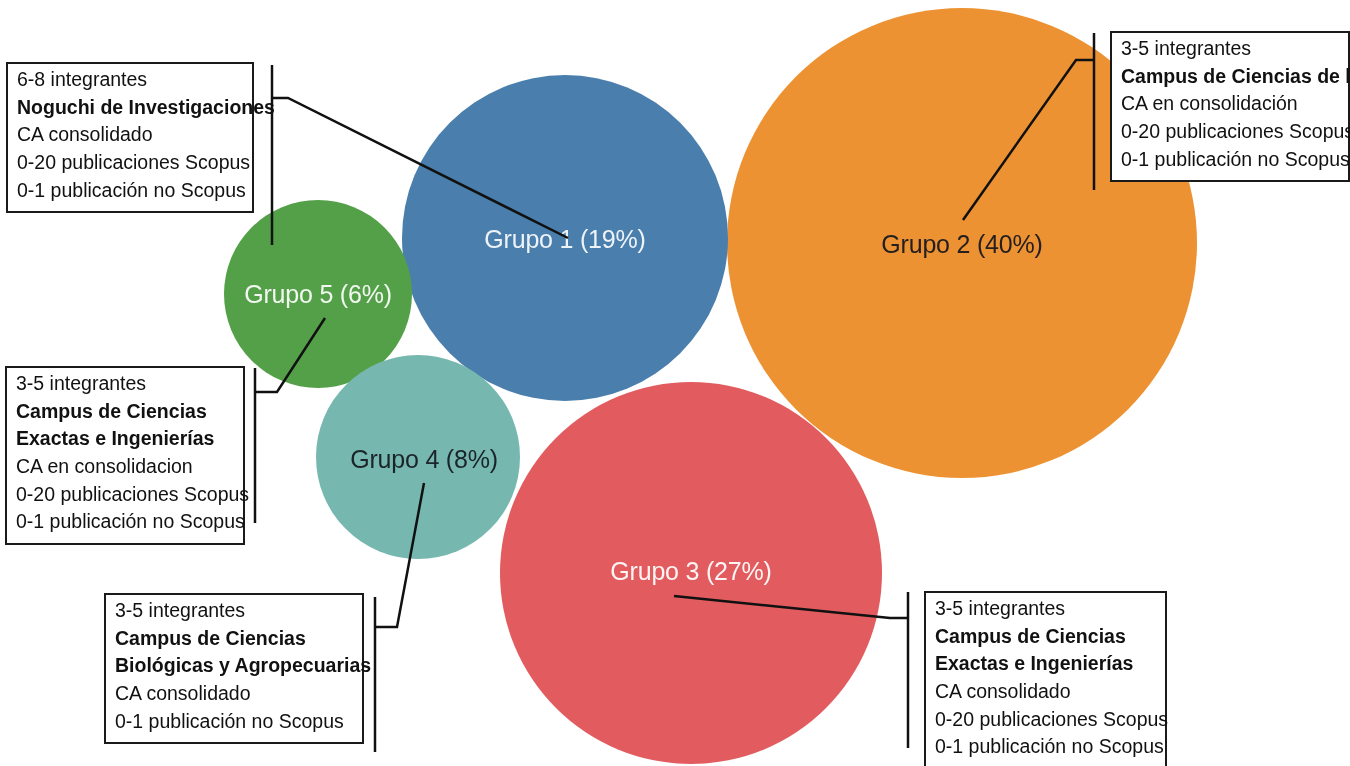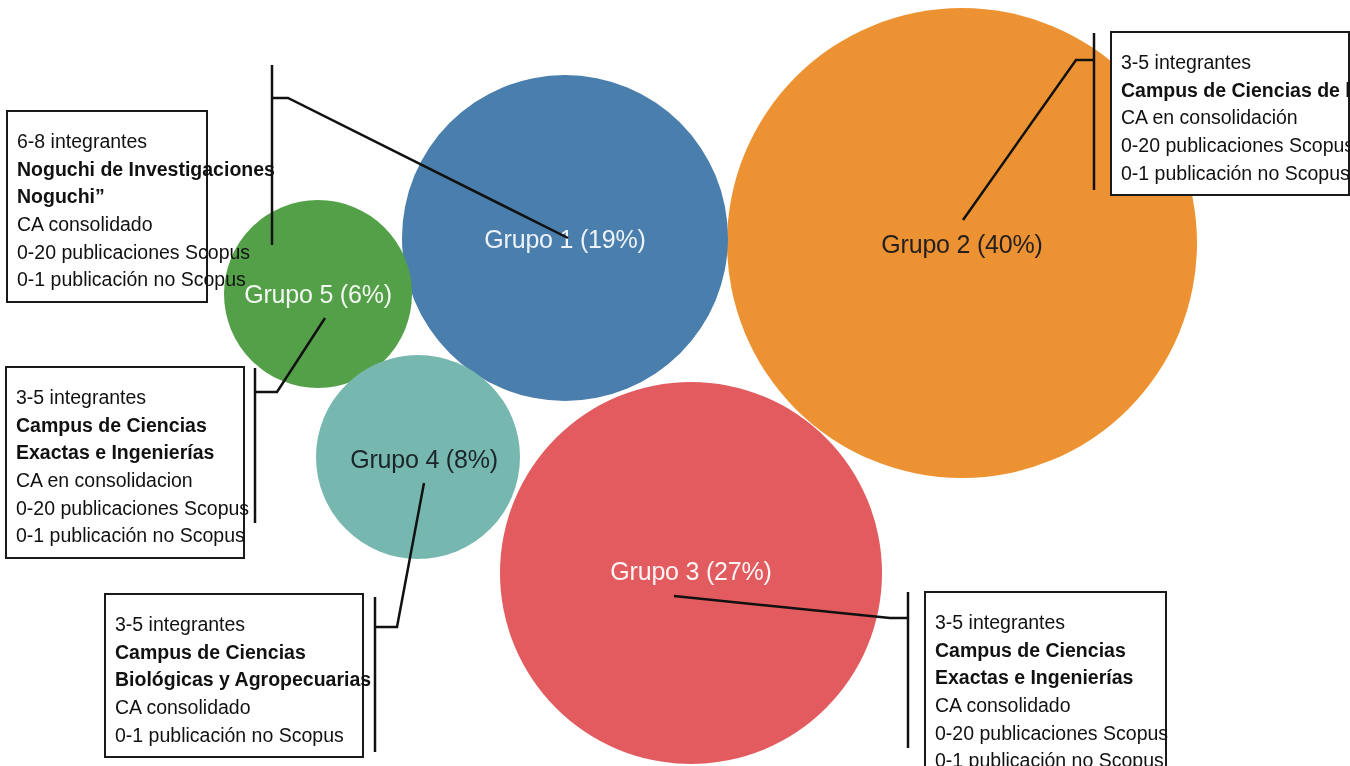--- a/index.html
+++ b/index.html
@@ -31,21 +31,21 @@
   }
   .callout {
     position: absolute;
     box-sizing: border-box;
     border: 2px solid #1a1a1a;
     background: #ffffff;
     font-family: "Liberation Sans", sans-serif;
     font-size: 19.5px;
     line-height: 1.42;
     color: #111111;
-    padding: 16px 9px 7px 9px;
+    padding: 2px 9px 7px 9px;
     z-index: 5;
   }
   .callout .bold {
     font-weight: bold;
   }
   .callout .line {
     white-space: nowrap;
   }
 </style>
 </head>
@@ -90,24 +90,23 @@
     <g stroke="#111111" fill="none">
       <line x1="375" y1="597" x2="375" y2="752" stroke-width="2.5"></line>
       <polyline points="375,627 397,627 424,483" stroke-width="2.5"></polyline>
     </g>
     <g stroke="#111111" fill="none">
       <line x1="908" y1="592" x2="908" y2="748" stroke-width="2.5"></line>
       <polyline points="908,618 890,618 674,596" stroke-width="2.5"></polyline>
     </g>
   </svg>
 
-  <div class="callout" id="callout-grupo1" style="left:6px; top:62px; width:202px;margin-top:48px;">
+  <div class="callout" id="callout-grupo1" style="left:6px; top:62px; width:248px;">
       <div class="line">6-8 integrantes</div>
       <div class="line bold">Noguchi de Investigaciones</div>
-      <div class="line bold">Noguchi”</div>
       <div class="line">CA consolidado</div>
       <div class="line">0-20 publicaciones Scopus</div>
       <div class="line">0-1 publicación no Scopus</div>
     </div>
 
   <div class="callout" id="callout-grupo2" style="left:1110px; top:31px; width:240px;">
       <div class="line">3-5 integrantes</div>
       <div class="line bold">Campus de Ciencias de la</div>
       <div class="line">CA en consolidación</div>
       <div class="line">0-20 publicaciones Scopus</div>

